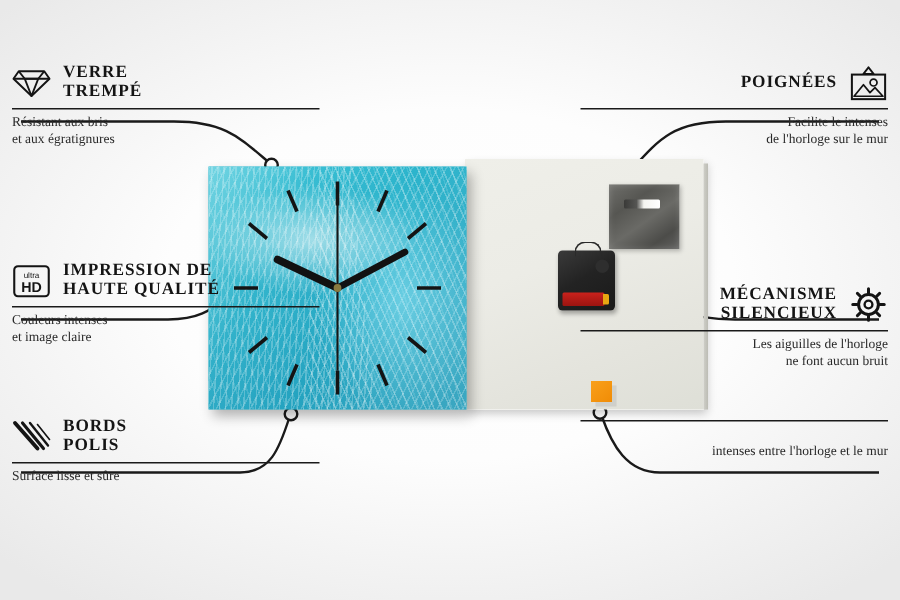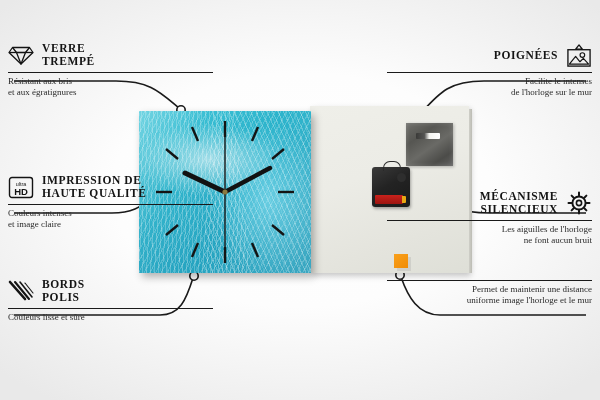--- a/index.html
+++ b/index.html
@@ -268,21 +268,21 @@
           </g>
         </svg>
       </span>
       <span class="feat-title">
         <span>BORDS</span><br>
         <span>POLIS</span>
       </span>
     </div>
     <div class="feat-rule"></div>
     <div class="feat-sub">
-      <span>Couleurs lisse et sûre</span>
+      <span>Surface lisse et sûre</span>
     </div>
   </div>
 
   <div class="feat right" id="f-poignees">
     <div class="feat-head">
       <span class="feat-icon">
         <svg width="27" height="25" viewBox="0 0 27 25">
           <path d="M13.5,1.5 L10,6 L17,6 Z" fill="none" stroke="#141414" stroke-width="1.3" stroke-linejoin="round"></path>
           <rect x="2" y="6.5" width="23" height="17" fill="none" stroke="#141414" stroke-width="1.4"></rect>
           <circle cx="17" cy="12" r="2.4" fill="none" stroke="#141414" stroke-width="1.2"></circle>
@@ -320,18 +320,18 @@
     <div class="feat-rule"></div>
     <div class="feat-sub">
       <span>Les aiguilles de l'horloge</span><br>
       <span>ne font aucun bruit</span>
     </div>
   </div>
 
   <div class="feat right" id="f-entretoise">
     <div class="feat-rule"></div>
     <div class="feat-sub">
-      <span>Permet de maintenir une distance</span><br>
-      <span>uniforme image l'horloge et le mur</span>
+      <br>
+      <span>intenses entre l'horloge et le mur</span>
     </div>
   </div>
 
 </div>
 
 </body></html>

